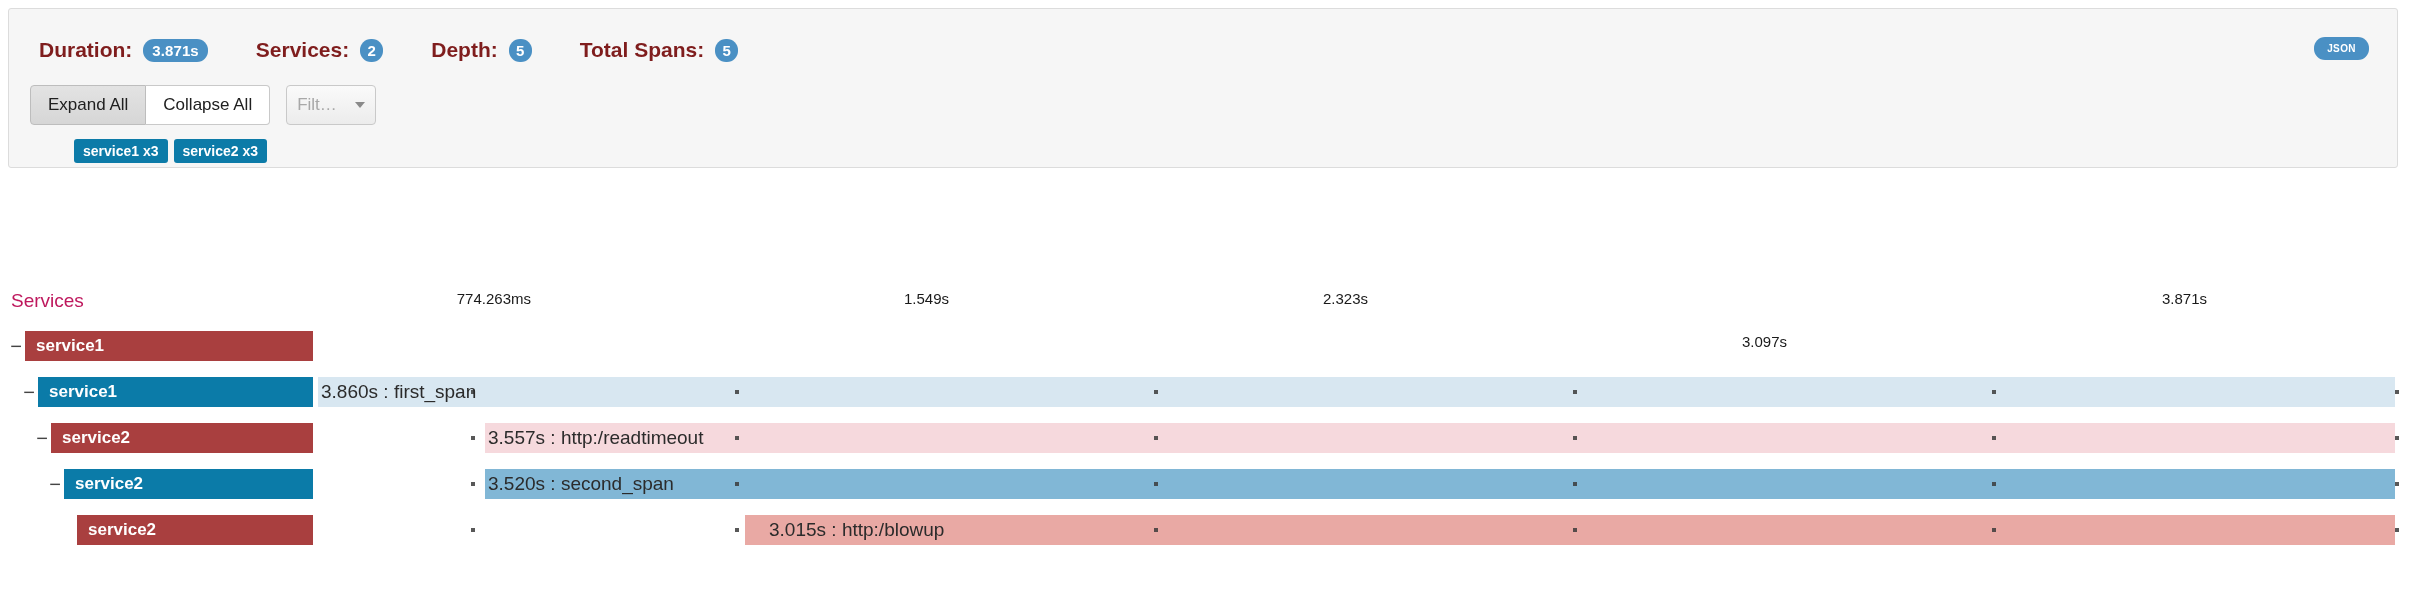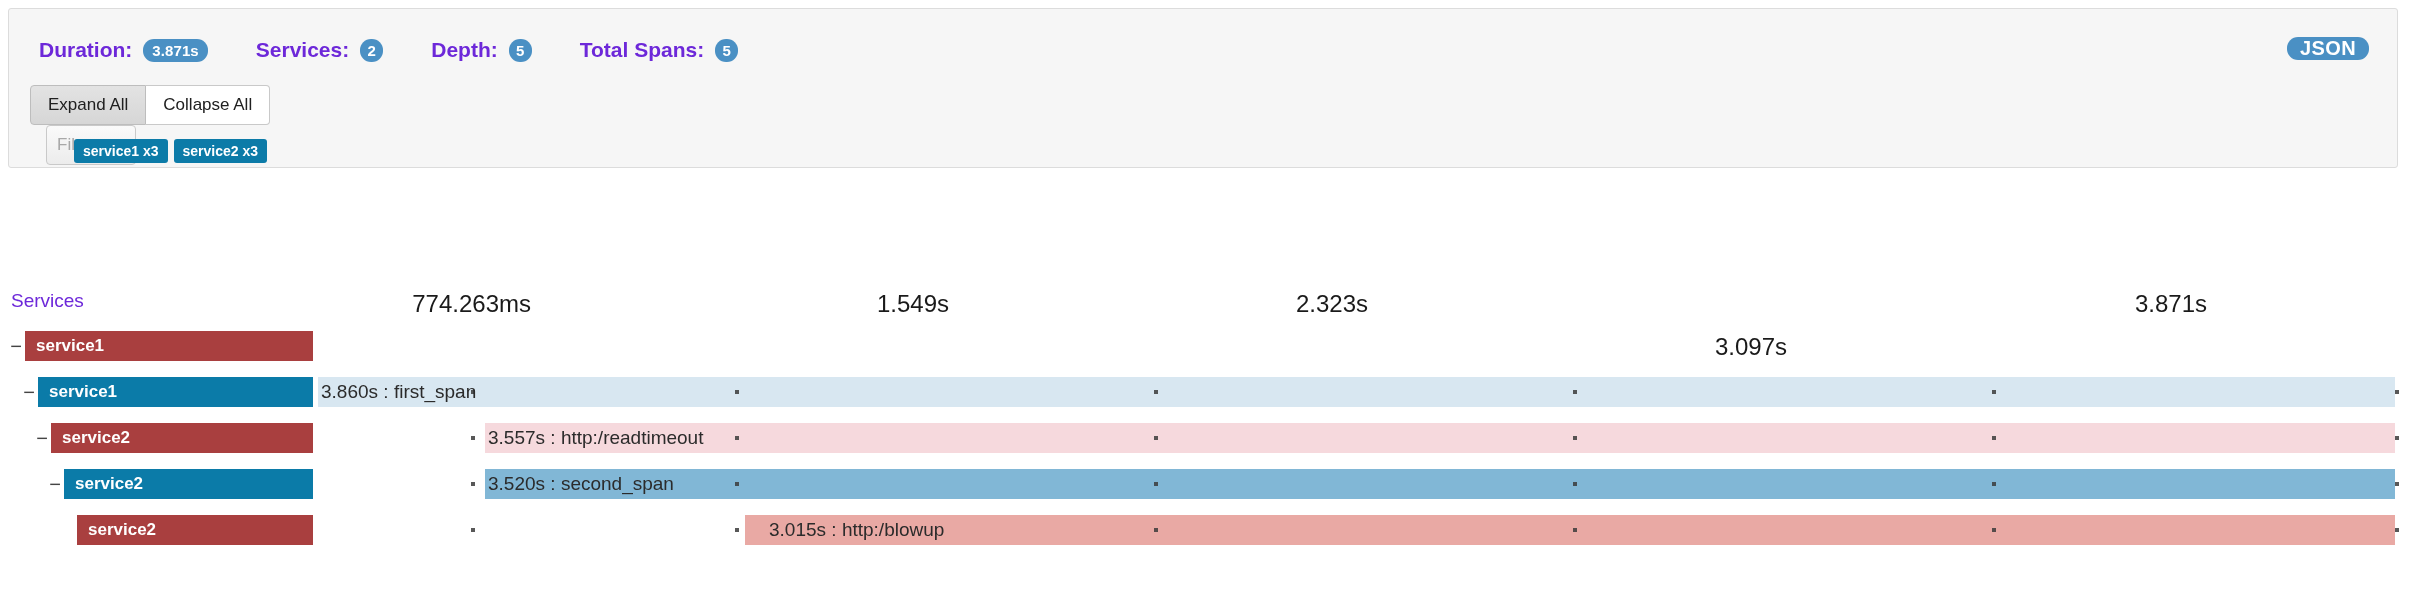--- a/index.html
+++ b/index.html
@@ -30,21 +30,21 @@
   }
   .stat-group {
     display: flex;
     align-items: center;
     margin-right: 48px;
     white-space: nowrap;
   }
   .stat-label {
     font-size: 21px;
     font-weight: bold;
-    color: #6d28d9;
+    color: #7f1d1d;
     margin-right: 11px;
   }
   .pill {
     display: inline-flex;
     align-items: center;
     justify-content: center;
     background: #4a90c4;
     color: #ffffff;
     border-radius: 11px;
     font-size: 15px;
@@ -57,35 +57,34 @@
   .pill.narrow { padding: 0 2px; }
 
   .json-button {
     position: absolute;
     right: 28px; top: 28px;
     background: #4a90c4;
     color: #ffffff;
     border: none;
     border-radius: 11px;
     font-family: "Liberation Sans", sans-serif;
-    font-size: 20px;
+    font-size: 10px;
     font-weight: bold;
     height: 23px;
     padding: 0 13px;
     cursor: pointer;
     letter-spacing: 0.4px;
   }
 
   
   .controls-row {
     position: absolute;
     left: 21px; top: 76px;
     display: flex;
     align-items: flex-start;
-    flex-direction: column;
   }
   .btn-group { display: flex; }
   .btn {
     font-family: "Liberation Sans", sans-serif;
     font-size: 17px;
     color: #202020;
     height: 40px;
     padding: 0 17px;
     border: 1px solid #c9c9c9;
     background: linear-gradient(to bottom, #ffffff, #ffffff);
@@ -146,27 +145,27 @@
   
   .timeline-header {
     position: absolute;
     left: 0; top: 290px;
     width: 2412px; height: 30px;
   }
   .services-title {
     position: absolute;
     left: 11px; top: 0;
     font-size: 19px;
-    color: #6d28d9;
+    color: #be185d;
     text-align: right;
   }
   .tick-label {
     position: absolute;
     top: 0;
-    font-size: 24px;
+    font-size: 15px;
     color: #1a1a1a;
     transform: translateX(-100%);
     white-space: nowrap;
   }
 
   
   .rows {
     position: absolute;
     left: 0; top: 331px;
     width: 2412px;

